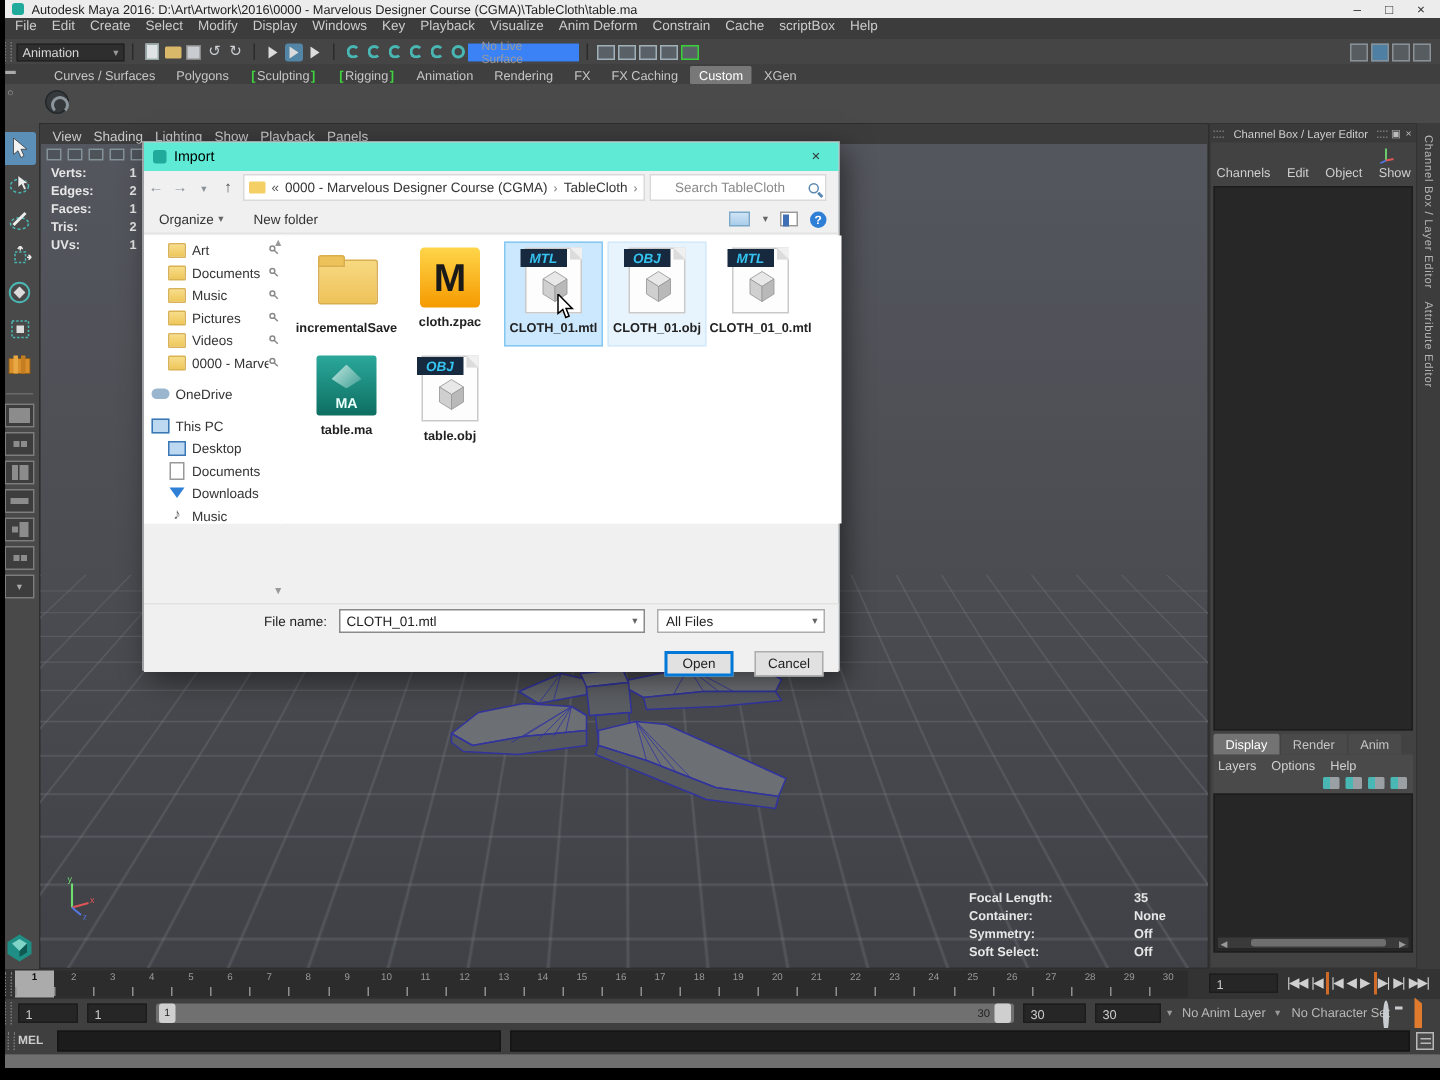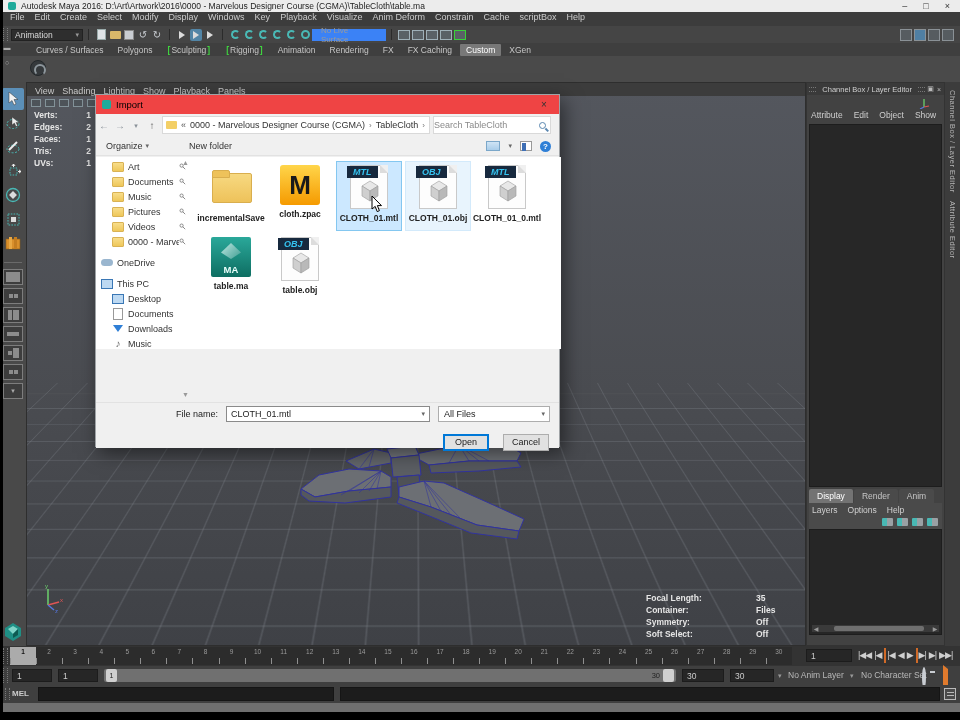--- a/index.html
+++ b/index.html
@@ -140,40 +140,40 @@
   .mel-label{position:absolute;left:12px;top:4px;font-size:8px;font-weight:bold;color:#ccc;}
   .cmd-in{position:absolute;top:2px;height:14px;background:#1c1c1c;border:1px solid #151515;}
   .script-ic{position:absolute;right:4px;top:3px;width:12px;height:12px;border:1px solid #b9b9b9;background:#4a4a4a;}
   .script-ic::after{content:"";position:absolute;left:2px;top:3px;width:7px;height:1px;background:#b9b9b9;box-shadow:0 3px 0 #b9b9b9;}
   .helpline{position:absolute;left:0;top:703px;width:960px;height:9px;background:#6f6f6f;}
   .blackbottom{position:absolute;left:0;top:712px;width:960px;height:8px;background:#000;}
   .blackleft{position:absolute;left:0;top:0;width:3px;height:712px;background:#000;}
 
   
   .dialog{position:absolute;left:95px;top:94px;width:465px;height:353px;background:#f0f0f0;border:1px solid #9fa3a6;box-shadow:4px 6px 18px rgba(0,0,0,.5);z-index:10;}
-  .dlg-title{position:absolute;left:0;top:0;width:100%;height:19px;display:flex;align-items:center;padding-left:6px;background:#ef4444;}
+  .dlg-title{position:absolute;left:0;top:0;width:100%;height:19px;display:flex;align-items:center;padding-left:6px;background:#5eead4;}
   .dlg-title .maya-dot{width:9px;height:9px;}
   .dlg-title-text{font-size:9.5px;color:#000;}
   .dlg-close{margin-left:auto;width:30px;text-align:center;font-size:10px;color:#333;}
   .dlg-nav{position:absolute;left:0;top:19px;width:100%;height:23px;display:flex;align-items:center;}
   .nav-arr{font-size:10px;color:#8a9199;width:16px;text-align:center;}
   .nav-arr.up{color:#555;}
   .addr{position:absolute;left:66px;top:2px;width:268px;height:18px;background:#fff;border:1px solid #d9d9d9;display:flex;align-items:center;font-size:9px;color:#333;padding-left:3px;}
   .addr .fold{width:11px;height:8px;background:#f3cf66;border-radius:1px;margin-right:4px;flex:none;}
   .crumb{display:flex;align-items:center;white-space:nowrap;}
   .crumb .sep{color:#777;margin:0 4px;font-size:8px;}
   .addr-btns{margin-left:auto;display:flex;}
   .addr-btns span{width:14px;text-align:center;color:#666;font-size:8px;}
-  .searchbox{position:absolute;left:337px;top:2px;width:118px;height:18px;background:#fff;border:1px solid #d9d9d9;display:flex;align-items:center;padding-left:0;font-size:9px;color:#8a8a8a;}
+  .searchbox{position:absolute;left:337px;top:2px;width:118px;height:18px;background:#fff;border:1px solid #d9d9d9;display:flex;align-items:center;padding-left:16px;font-size:9px;color:#8a8a8a;}
   .mag{margin-left:auto;margin-right:4px;width:7px;height:7px;border:1.5px solid #5a87b0;border-radius:50%;position:relative;flex:none;}
   .mag::after{content:"";position:absolute;left:5px;top:6px;width:4px;height:1.5px;background:#5a87b0;transform:rotate(45deg);}
   .dlg-toolbar{position:absolute;left:0;top:42px;width:100%;height:19px;display:flex;align-items:center;border-bottom:1px solid #e2e2e2;font-size:9px;color:#333;}
   .tb-org{margin-left:10px;display:flex;gap:3px;align-items:center;}
   .tb-org .car{font-size:7px;color:#666;}
-  .tb-new{margin-left:40px;}
+  .tb-new{margin-left:20px;}
   .tb-right{margin-left:auto;display:flex;align-items:center;gap:8px;padding-right:8px;}
   .view-ic{width:14px;height:10px;border:1px solid #7ba7c9;background:linear-gradient(#cfe4f5,#a9cdea);}
   .pane-ic{width:12px;height:10px;border:1px solid #999;background:#fff;}
   .pane-ic::after{content:"";display:block;width:4px;height:8px;background:#3f6fb5;margin-left:1px;margin-top:1px;}
   .help-ic{width:11px;height:11px;border-radius:50%;background:#2f7fd6;color:#fff;font-size:8px;font-weight:bold;text-align:center;line-height:11px;}
   .dlg-body{position:absolute;left:0;top:62px;width:100%;height:192px;background:#fff;}
   .dlg-side{position:absolute;left:0;top:0;width:94px;height:100%;overflow:hidden;background:#fff;padding-top:2px;}
   .nav-item{display:flex;align-items:center;height:15px;font-size:9px;color:#333;padding-left:16px;position:relative;}
   .nav-item.t-section{padding-left:5px;margin-top:6px;}
   .nav-item.t-indent{padding-left:16px;}
@@ -521,21 +521,21 @@
       <text x="16" y="30" fill="#5577e0" font-size="6">z</text>
     </svg>
 
     <div class="vp-hud">
         <div class="hud-row">
           <span class="hud-l">Focal Length:</span>
           <span class="hud-v">35</span>
         </div>
         <div class="hud-row">
           <span class="hud-l">Container:</span>
-          <span class="hud-v">Files</span>
+          <span class="hud-v">None</span>
         </div>
         <div class="hud-row">
           <span class="hud-l">Symmetry:</span>
           <span class="hud-v">Off</span>
         </div>
         <div class="hud-row">
           <span class="hud-l">Soft Select:</span>
           <span class="hud-v">Off</span>
         </div>
       </div>
@@ -548,21 +548,21 @@
       <span class="dots"></span>
       <span class="rd-hbtn">▣</span>
       <span class="rd-hbtn">×</span>
     </div>
     <svg class="rd-axis" width="12" height="12" viewBox="0 0 12 12">
         <line x1="6" y1="10" x2="6" y2="2" stroke="#6fdc6f" stroke-width="1.2"></line>
         <line x1="6" y1="10" x2="11" y2="9" stroke="#e05555" stroke-width="1.2"></line>
         <line x1="6" y1="10" x2="2" y2="12" stroke="#5577e0" stroke-width="1.2"></line>
       </svg>
     <div class="rd-menus">
-        <span class="mb-item">Attribute</span>
+        <span class="mb-item">Channels</span>
         <span class="mb-item">Edit</span>
         <span class="mb-item">Object</span>
         <span class="mb-item">Show</span>
       </div>
     <div class="cb-area"></div>
     <div class="layered">
       <div class="le-tabs">
           <span class="le-tab t-active">Display</span>
           <span class="le-tab">Render</span>
           <span class="le-tab">Anim</span>

